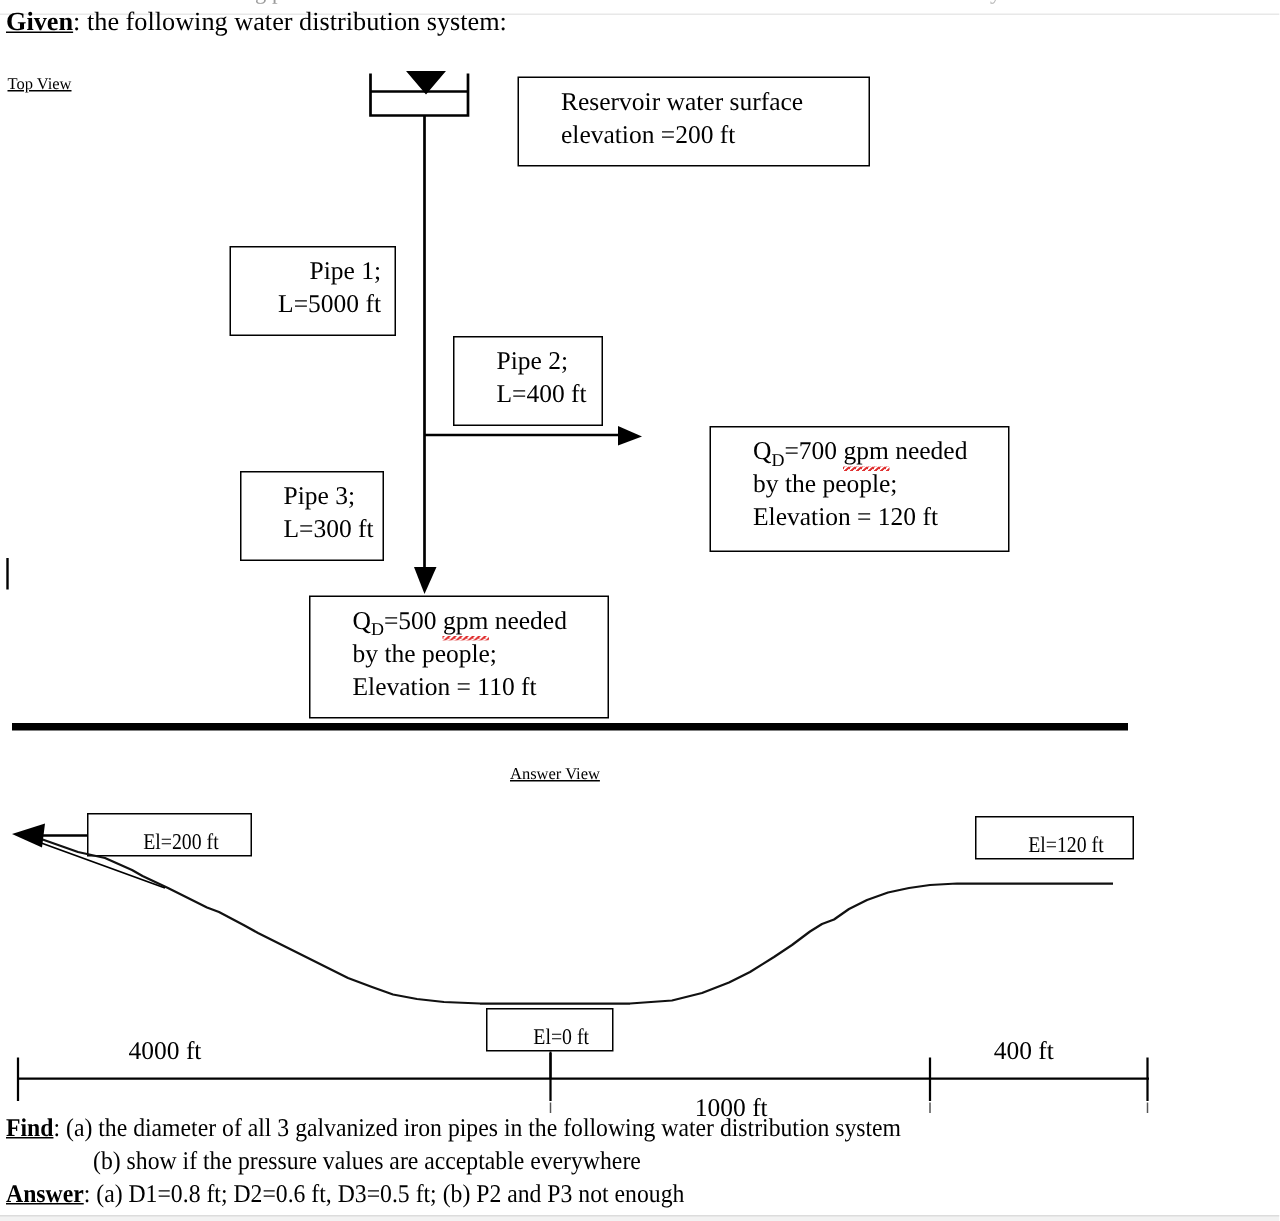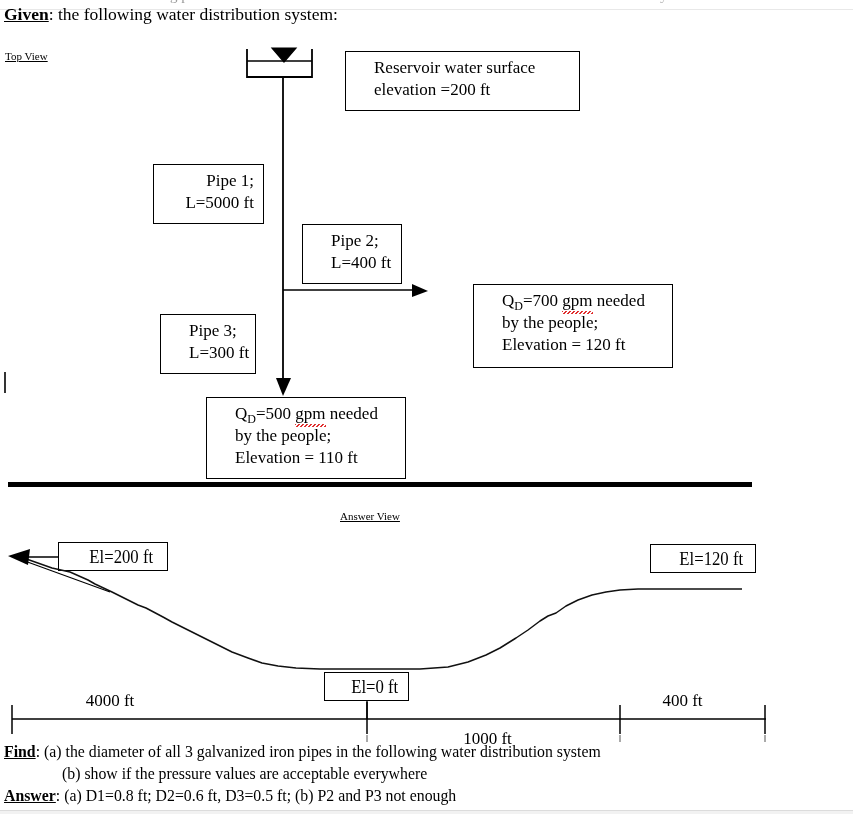--- a/index.html
+++ b/index.html
@@ -84,24 +84,24 @@
         #e03030 0px, #e03030 1.3px,
         rgba(255,255,255,0) 1.3px, rgba(255,255,255,0) 2.6px);
     background-size: 4px 3px;
   }
 
   
   .box-cond {
     border: 1.3px solid #000000;
     background: #ffffff;
     box-sizing: border-box;
-    font-size: 19px;
+    font-size: 15px;
     line-height: 1;
     display: flex;
-    align-items: center;
+    align-items: flex-end;
     justify-content: center;
     white-space: nowrap;
     font-stretch: condensed;
     transform-origin: center center;
     padding-left: 16px;
   }
   .cond-text {
     display: inline-block;
     transform: scaleX(0.88);
   }

